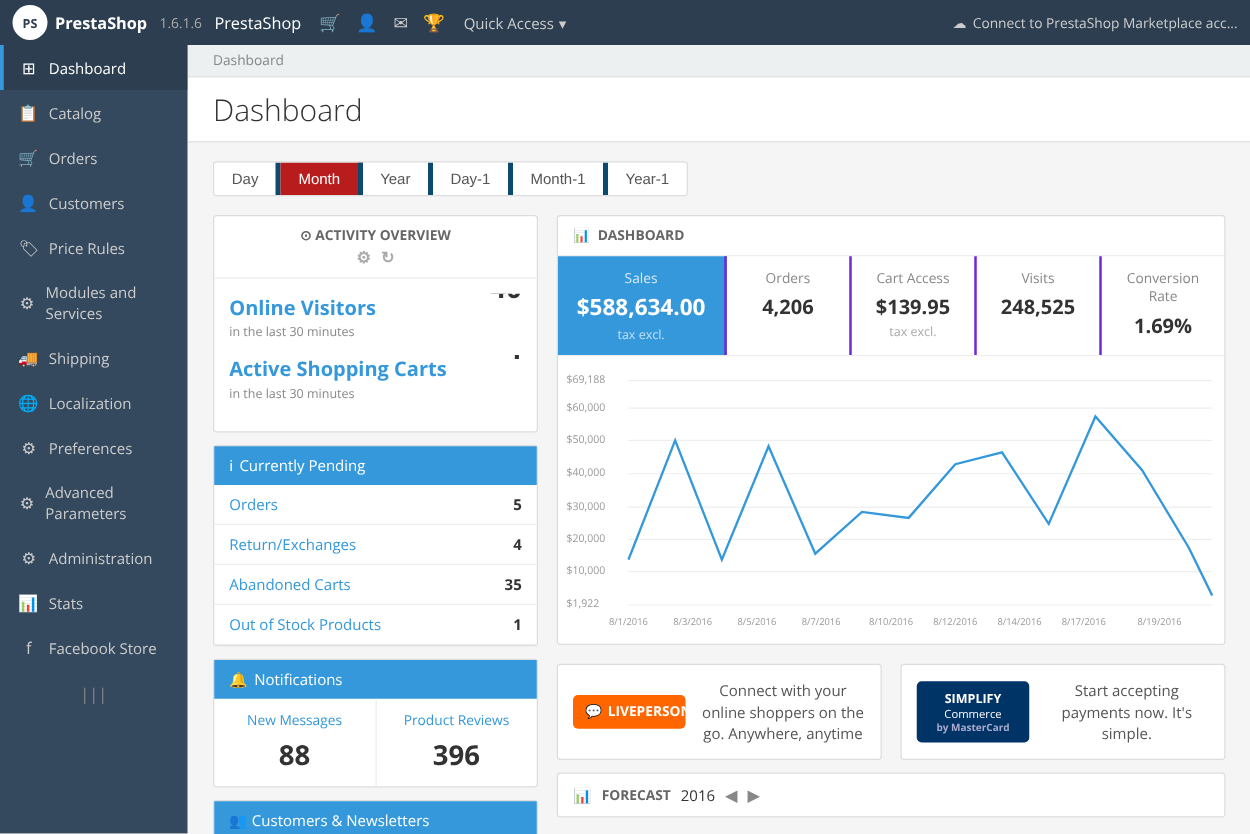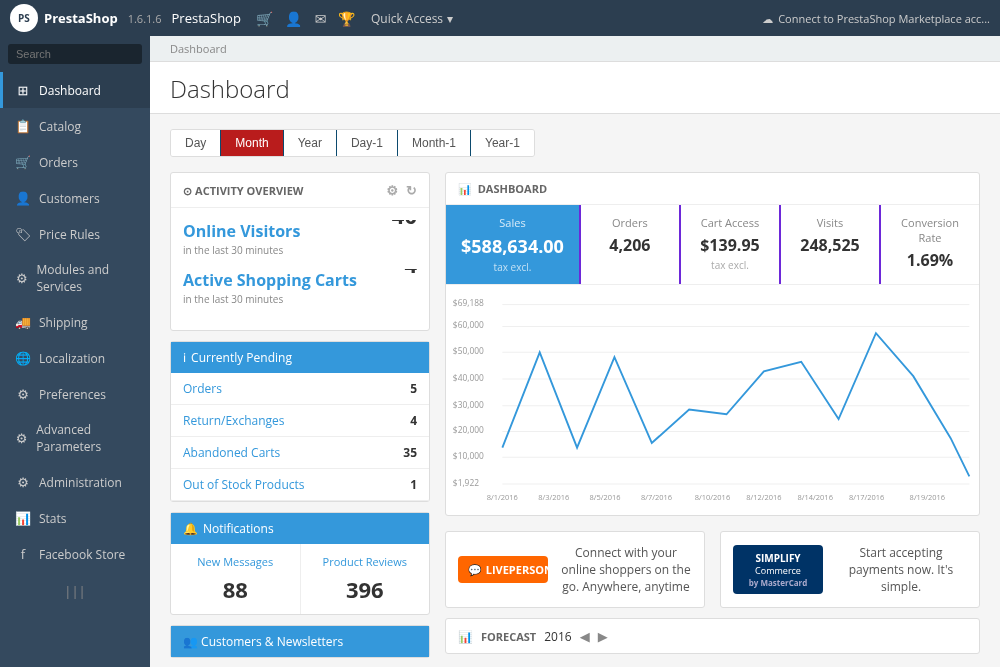--- a/index.html
+++ b/index.html
@@ -114,21 +114,21 @@
       margin-bottom: 15px;
       border: 1px solid #ddd;
       border-radius: 3px;
       overflow: hidden;
       width: fit-content;
     }
     .time-btn {
       padding: 6px 14px;
       background: white;
       border: none;
-      border-right: 1px solid #0c4a6e;
+      border-right: 4px solid #0c4a6e;
       cursor: pointer;
       font-size: 12px;
       color: #555;
     }
     .time-btn:last-child { border-right: none; }
     .time-btn.active { background: #b91c1c; color: white; }
 
     
     .dashboard-cols {
       display: flex;
@@ -146,20 +146,21 @@
     .panel-header {
       display: flex;
       align-items: center;
       justify-content: space-between;
       padding: 8px 12px;
       border-bottom: 1px solid #eee;
       font-size: 11px;
       font-weight: bold;
       color: #666;
       text-transform: uppercase;
+      flex-direction: column;
     }
     .panel-header-icons { display: flex; gap: 8px; color: #aaa; }
     .panel-header-icon { cursor: pointer; font-size: 13px; }
 
     .activity-body { padding: 12px; }
     .metric-title { font-size: 16px; font-weight: bold; color: #3498db; }
     .metric-subtitle { font-size: 10px; color: #888; margin-top: 1px; }
     .metric-value {
       float: right;
       font-size: 22px;
@@ -310,23 +311,20 @@
   </span>
   <div class="top-nav-right">
     <span>☁</span>
     <span class="connect-btn">Connect to PrestaShop Marketplace acc...</span>
   </div>
 </div>
 
 <div class="main-layout">
 
   <div class="sidebar">
-    <div class="sidebar-search">
-      <input type="text" placeholder="Search" style="">
-    </div>
     <div class="sidebar-item active">
       <span class="sidebar-item-icon">⊞</span>
       <span>Dashboard</span>
     </div>
     <div class="sidebar-item">
       <span class="sidebar-item-icon">📋</span>
       <span>Catalog</span>
     </div>
     <div class="sidebar-item">
       <span class="sidebar-item-icon">🛒</span>

